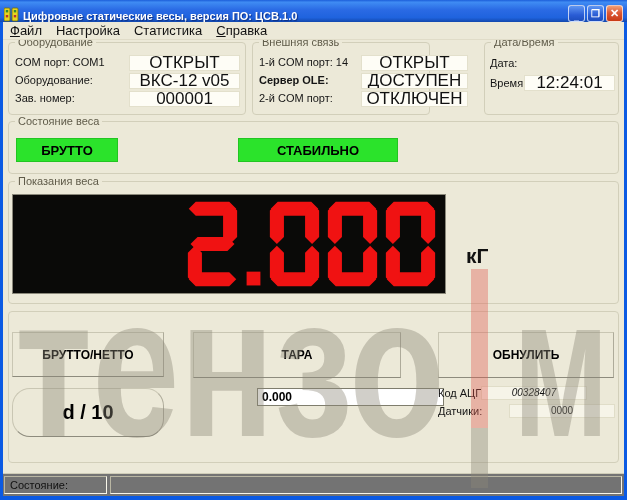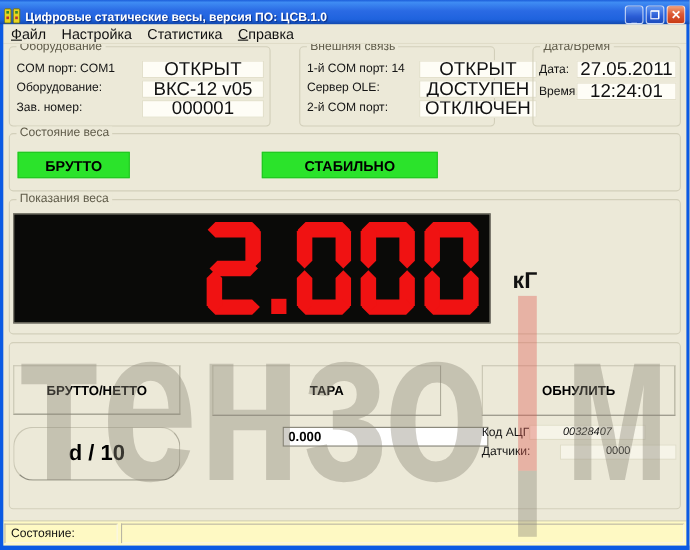--- a/index.html
+++ b/index.html
@@ -55,21 +55,21 @@
     border-bottom-color:#8d8b7d; border-right-color:#aeab9a;
     font-size:12px; font-weight:bold; color:#000; display:flex; align-items:center; justify-content:center; }
   .cbtn.big { font-size:20px; }
   .tare-input { position:absolute; background:#fff; border:1px solid #7f7d6d; border-radius:0;
     font-family:"Liberation Sans", sans-serif; font-size:12px; font-weight:bold; padding:0 4px; color:#000; }
   .smallbox { position:absolute; background:#f6f4e8; border:1px solid #e0ddc8; font-size:10px;
     text-align:center; line-height:12px; color:#111; }
   .slabel { position:absolute; font-size:11px; color:#151515; white-space:nowrap; }
 
   
-  .statusbar { position:absolute; left:3px; right:3px; bottom:4px; height:23px; background:#fef9c3;
+  .statusbar { position:absolute; left:3px; right:3px; bottom:4px; height:23px; background:#737373;
     border-top:1px solid #cfccb8; z-index:2; }
   .spanel { position:absolute; top:2px; bottom:2px; border:1px solid;
     border-color:#b9b6a3 #f8f6ea #f8f6ea #b9b6a3; font-size:11px; color:#111;
     display:flex; align-items:center; padding:0 5px; }
 
   .watermark { position:absolute; left:0; top:0; z-index:50; pointer-events:none; }
 </style>
 </head>
 <body>
 
@@ -108,34 +108,33 @@
   <div class="group" style="left:8px; top:42px; width:238px; height:73px;">
     <div class="caption">Оборудование</div>
     <div class="flabel" style="left:6px; top:13px;">COM порт: COM1</div>
     <div class="fbox" style="left:120px; top:12px; width:111px; height:16px;">ОТКРЫТ</div>
     <div class="flabel" style="left:6px; top:31px;">Оборудование:</div>
     <div class="fbox" style="left:120px; top:30px; width:111px; height:16px;">ВКС-12 v05</div>
     <div class="flabel" style="left:6px; top:49px;">Зав. номер:</div>
     <div class="fbox" style="left:120px; top:48px; width:111px; height:16px;">000001</div>
   </div>
 
-  <div class="group" style="left:252px; top:42px; width:178px; height:73px;margin-left:20px;">
+  <div class="group" style="left:252px; top:42px; width:178px; height:73px;">
     <div class="caption">Внешняя связь</div>
     <div class="flabel" style="left:6px; top:13px;">1-й COM порт: 14</div>
     <div class="fbox" style="left:108px; top:12px; width:107px; height:16px;">ОТКРЫТ</div>
-    <div class="flabel" style="left:6px; top:31px;">Сервер OLE:</div>
+    <div class="flabel" style="left:6px; top:31px;font-weight:bold;">Сервер OLE:</div>
     <div class="fbox" style="left:108px; top:30px; width:107px; height:16px;">ДОСТУПЕН</div>
     <div class="flabel" style="left:6px; top:49px;">2-й COM порт:</div>
     <div class="fbox" style="left:108px; top:48px; width:107px; height:16px;">ОТКЛЮЧЕН</div>
   </div>
 
   <div class="group" style="left:484px; top:42px; width:135px; height:73px;">
     <div class="caption">Дата/Время</div>
     <div class="flabel" style="left:5px; top:14px;">Дата:</div>
-    <div class="fbox" style="left:39px; top:12px; width:91px; height:16px;">27.05.2011</div>
     <div class="flabel" style="left:5px; top:34px;">Время:</div>
     <div class="fbox" style="left:39px; top:32px; width:91px; height:16px;">12:24:01</div>
   </div>
 
   <div class="group" style="left:8px; top:121px; width:611px; height:53px;">
     <div class="caption">Состояние веса</div>
     <div class="indicator" style="left:7px; top:16px; width:102px; height:24px; line-height:23px;">БРУТТО</div>
     <div class="indicator" style="left:229px; top:16px; width:160px; height:24px; line-height:23px;">СТАБИЛЬНО</div>
   </div>
 

